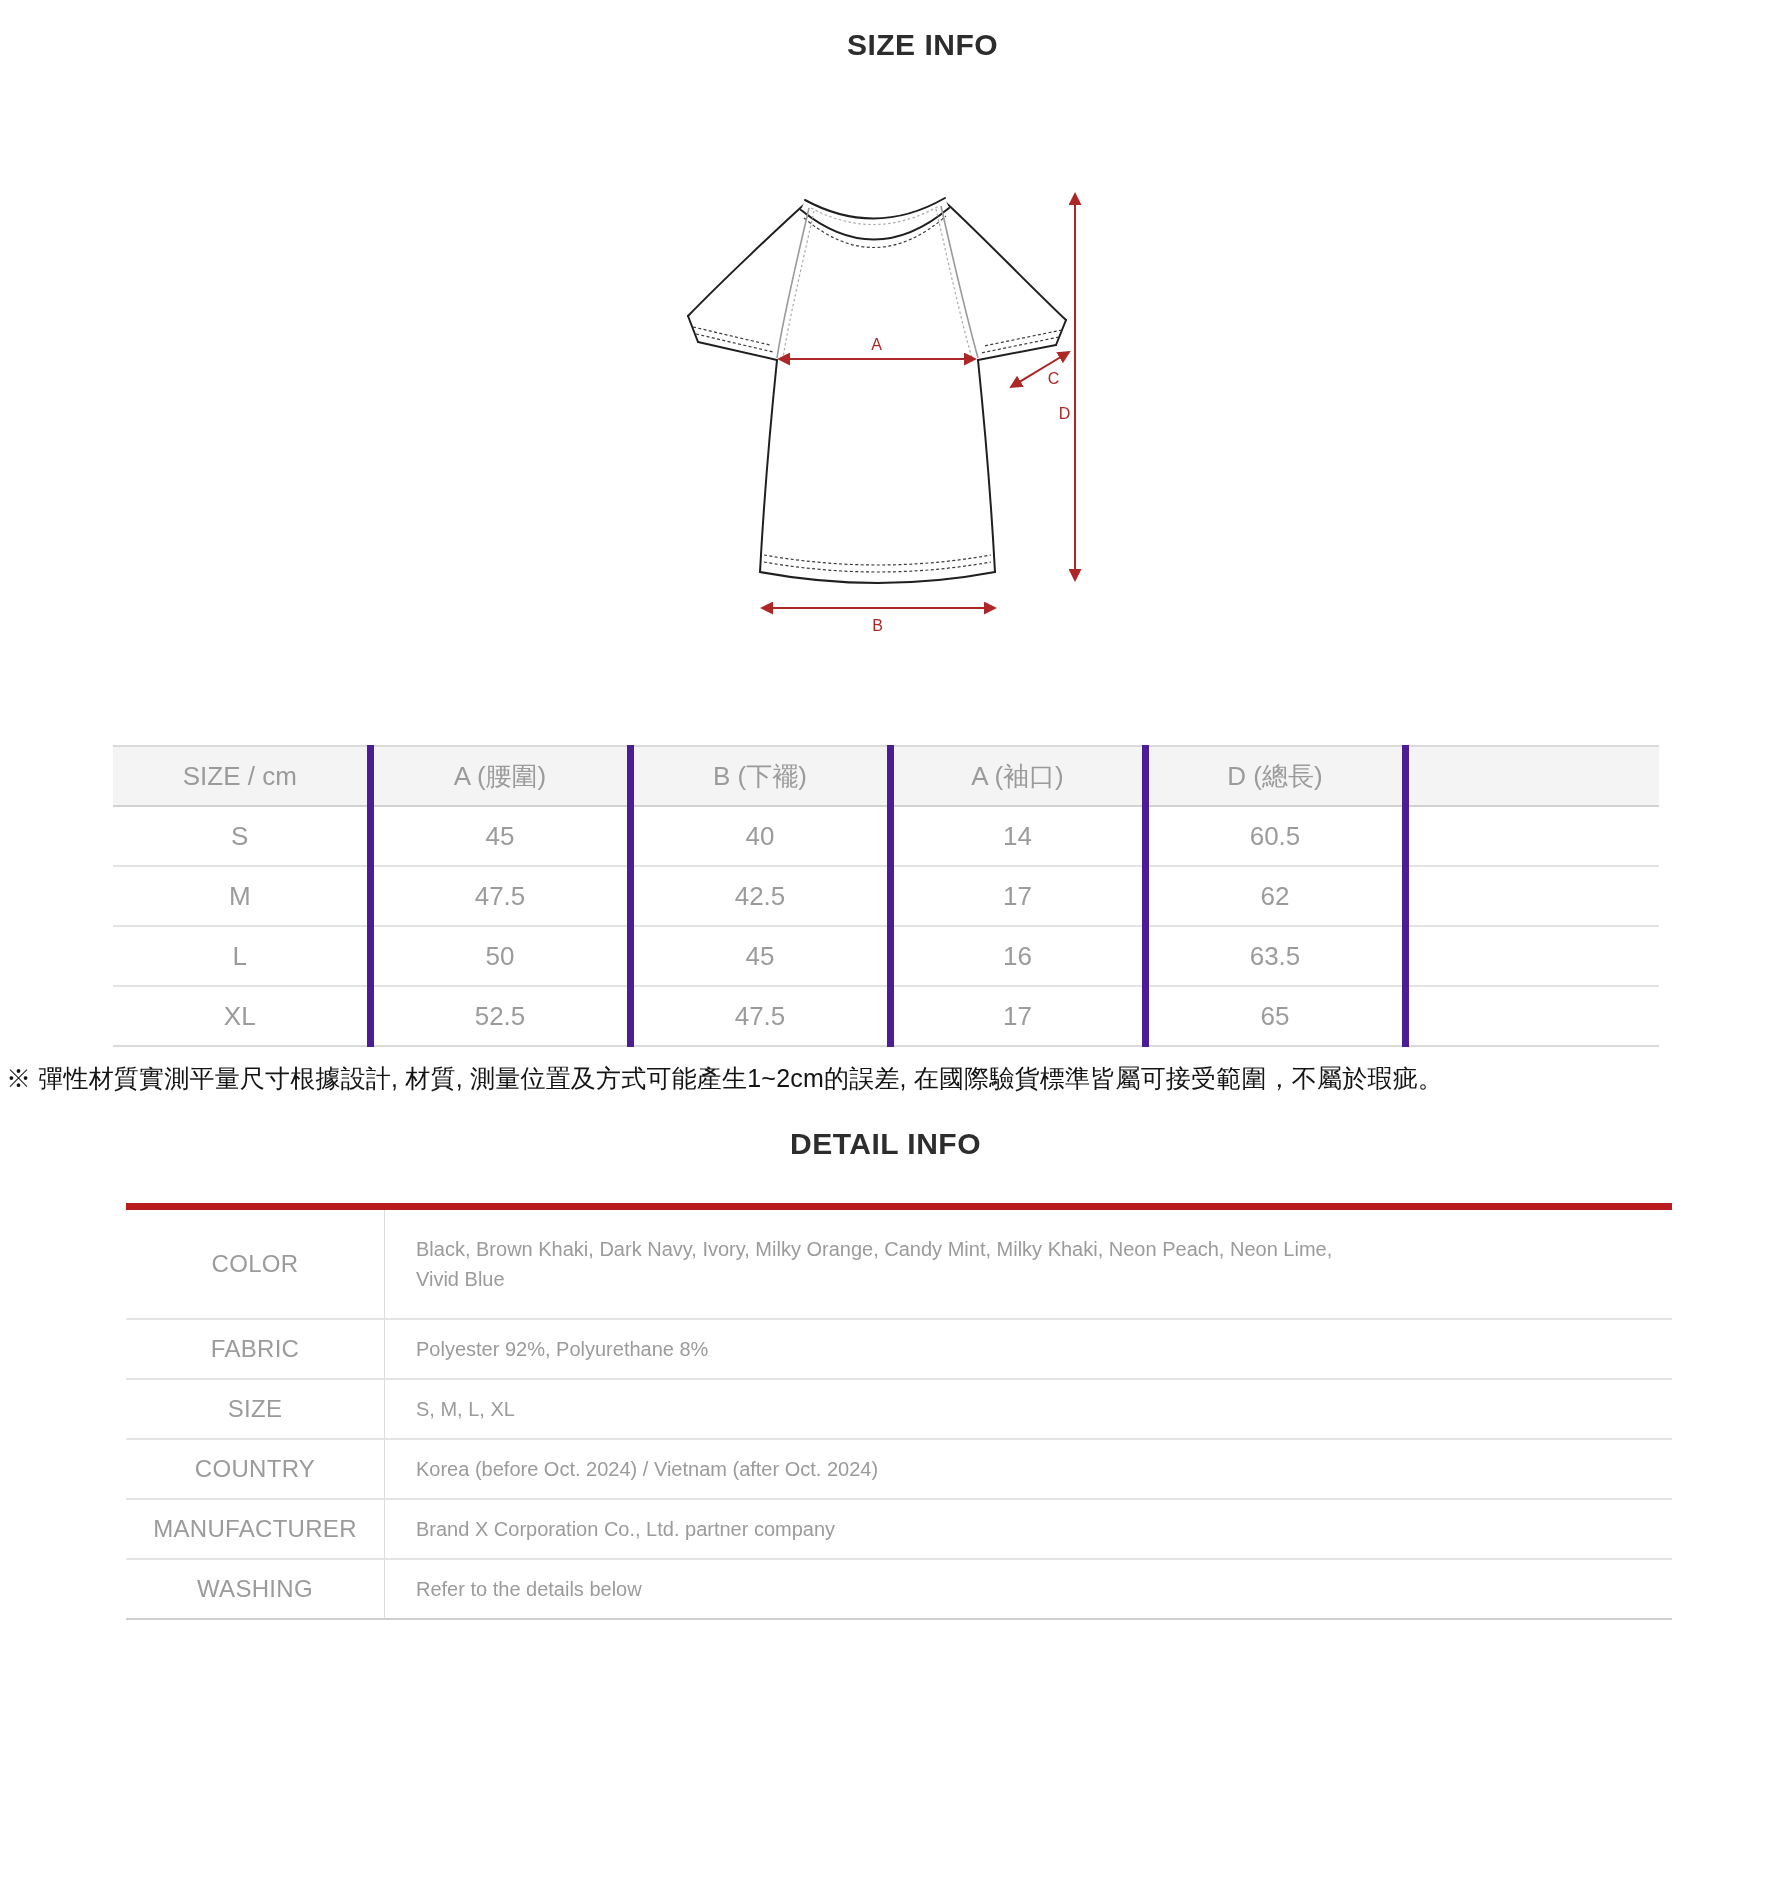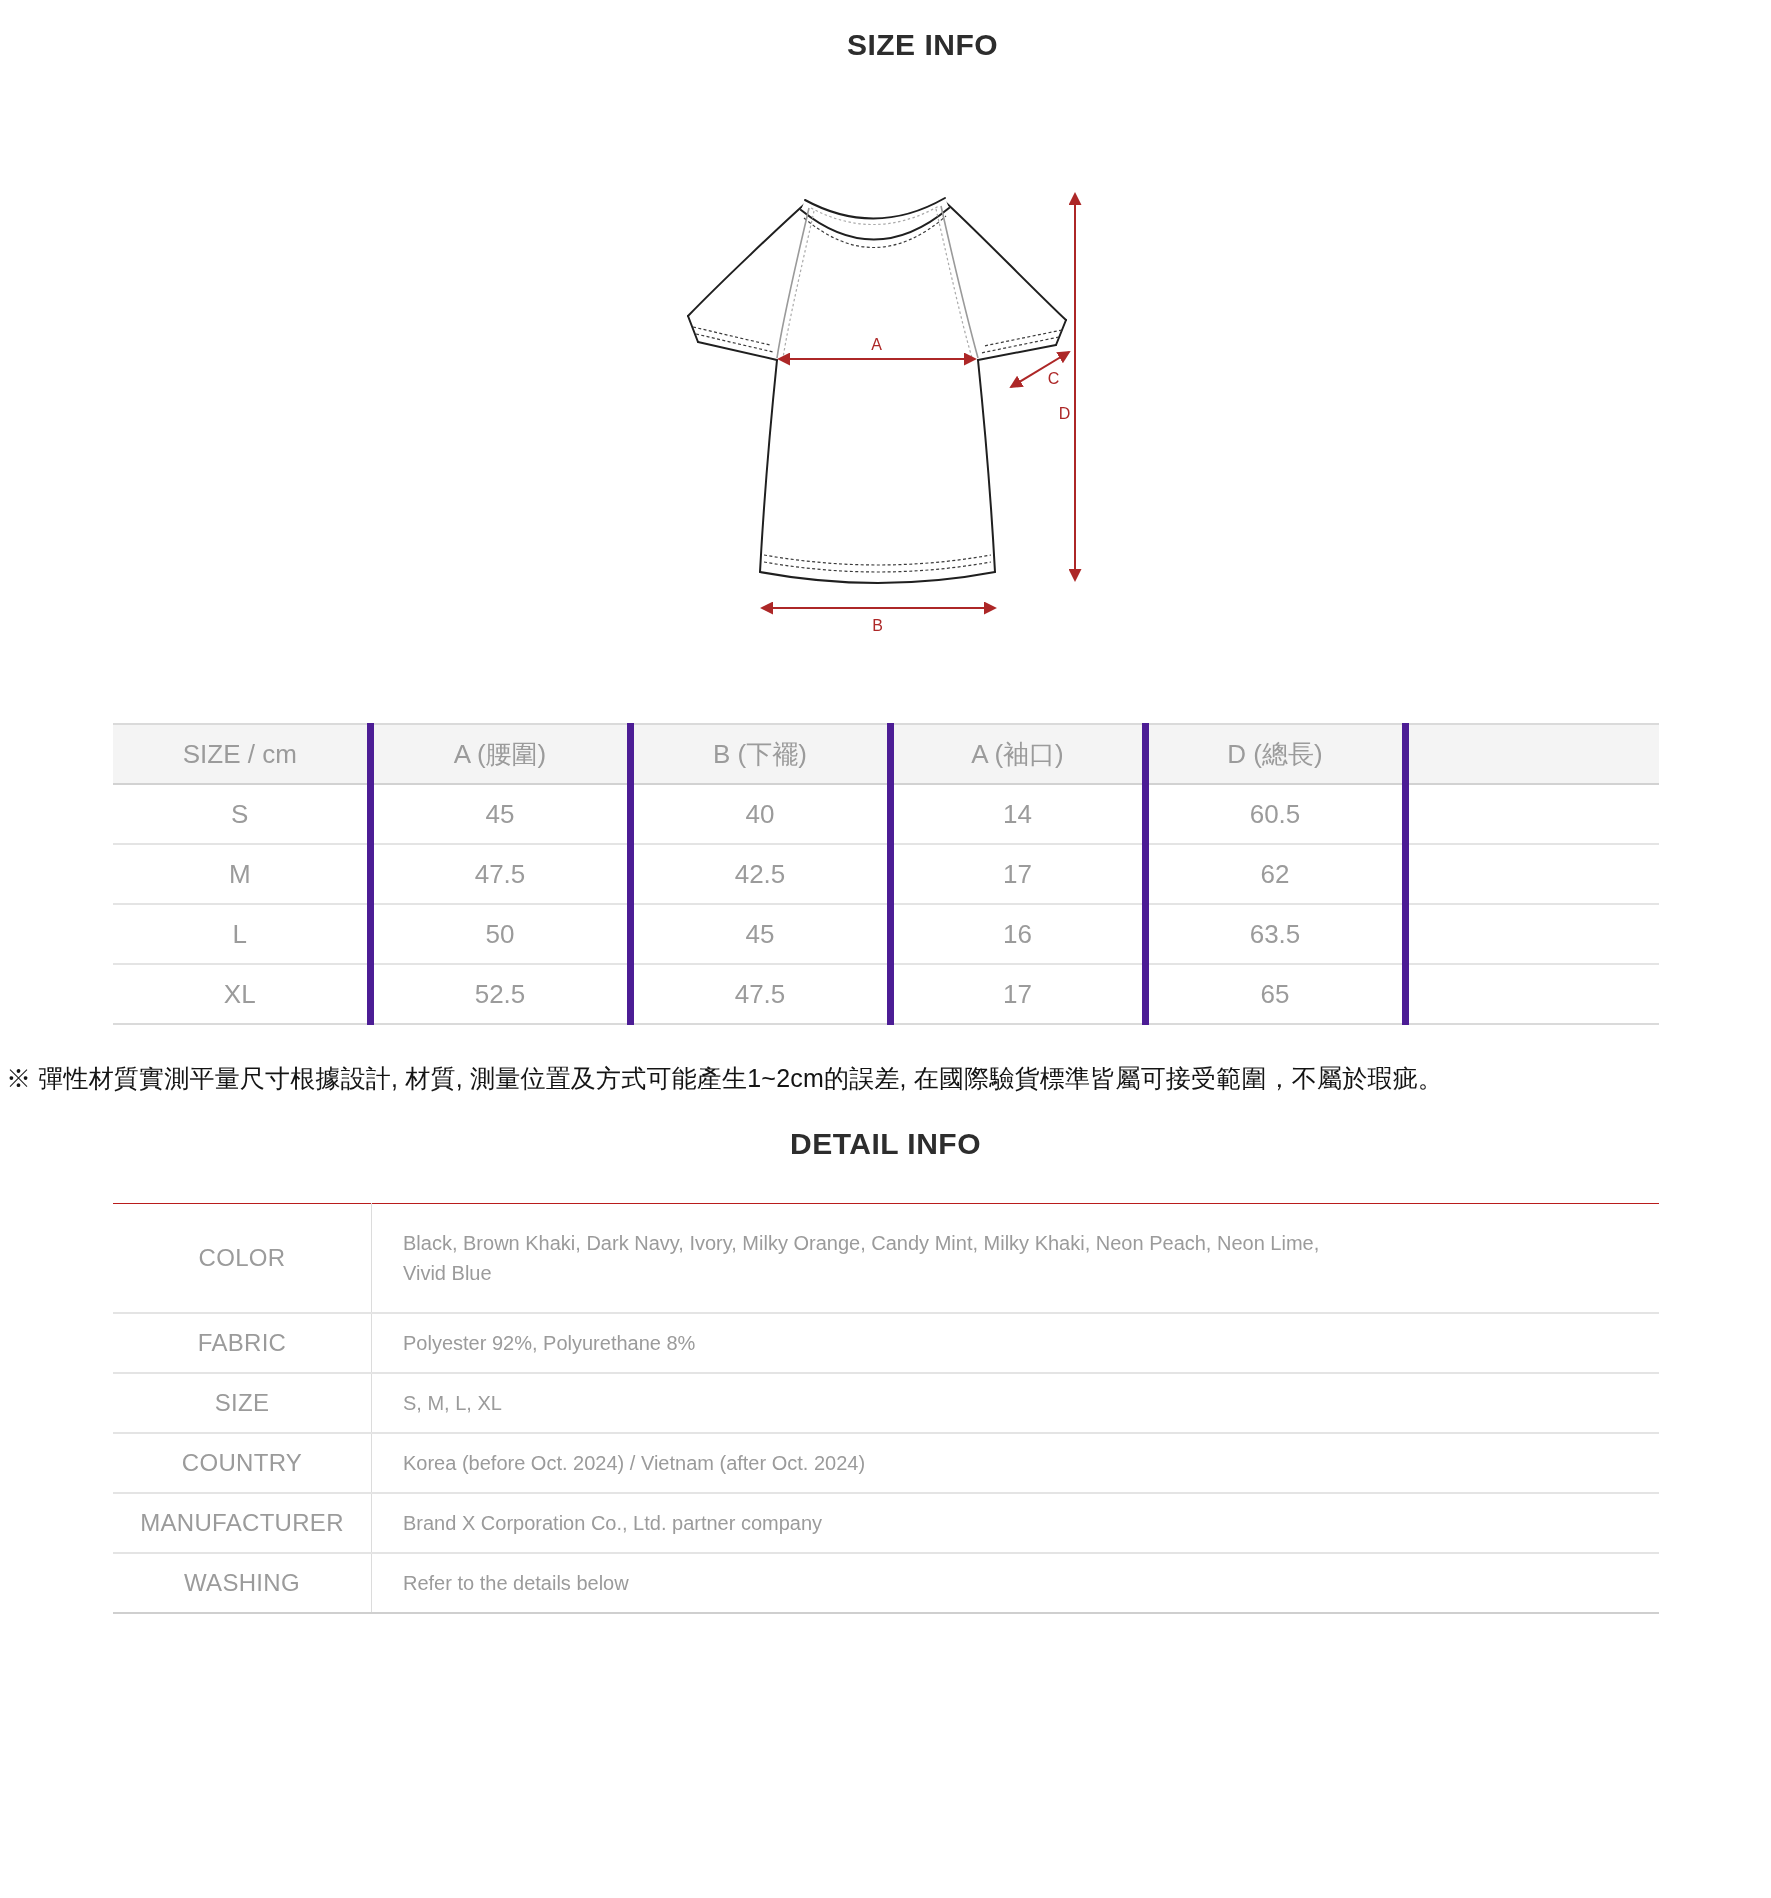--- a/index.html
+++ b/index.html
@@ -18,44 +18,44 @@
   .diagram .outline{stroke:#1f1f1f;stroke-width:2;fill:none;stroke-linecap:round;stroke-linejoin:round;}
   .diagram .fillwhite{fill:#ffffff;stroke:none;}
   .diagram .seam{stroke:#9a9a9a;stroke-width:1.6;fill:none;}
   .diagram .seamdash{stroke:#aaaaaa;stroke-width:1.2;fill:none;stroke-dasharray:2.5 2.5;}
   .diagram .stitch{stroke:#3a3a3a;stroke-width:1.2;fill:none;stroke-dasharray:3 2.4;}
   .diagram .redline{stroke:var(--accent);stroke-width:2;fill:none;}
   .diagram .redlabel{fill:var(--accent);font-size:16px;font-family:"Liberation Sans",sans-serif;letter-spacing:1px;}
   .diagram marker path{fill:var(--accent);}
 
   table.size-table{
-    position:absolute;left:113px;top:723px;width:1546px;
+    position:absolute;left:113px;top:745px;width:1546px;
     border-collapse:collapse;table-layout:fixed;
     border-top:2px solid #dadada;border-bottom:2px solid #dadada;
     font-size:26px;color:#9b9b9b;
   }
   table.size-table th{
     height:56px;background:#f4f4f4;font-weight:400;
     border-bottom:2px solid #d2d2d2;text-align:center;
   }
   table.size-table td{
     height:56px;text-align:center;border-bottom:2px solid #e4e4e4;
   }
   table.size-table tr:last-child td{border-bottom:none;}
   table.size-table th + th, table.size-table td + td{border-left:7px solid #4c1d95;}
 
   .note{
     position:absolute;left:0;top:1062px;width:1449px;text-align:center;
     font-size:25px;color:#141414;letter-spacing:.2px;
   }
 
   table.detail-table{
-    position:absolute;left:113px;top:1203px;width:1546px;
+    position:absolute;left:126px;top:1203px;width:1546px;
     border-collapse:collapse;table-layout:fixed;
-    border-top:1px solid #b91c1c;border-bottom:2px solid #cfcfcf;
+    border-top:7px solid #b91c1c;border-bottom:2px solid #cfcfcf;
     color:#9b9b9b;
   }
   table.detail-table td{border-bottom:2px solid #e4e4e4;vertical-align:middle;}
   table.detail-table tr:last-child td{border-bottom:none;}
   table.detail-table td.lbl{
     width:256px;text-align:center;font-size:24px;letter-spacing:.3px;
     border-right:1px solid #dcdcdc;
   }
   table.detail-table td.val{font-size:20px;padding-left:31px;}
   table.detail-table td.val .val-inner{display:block;max-width:950px;line-height:1.5;}

